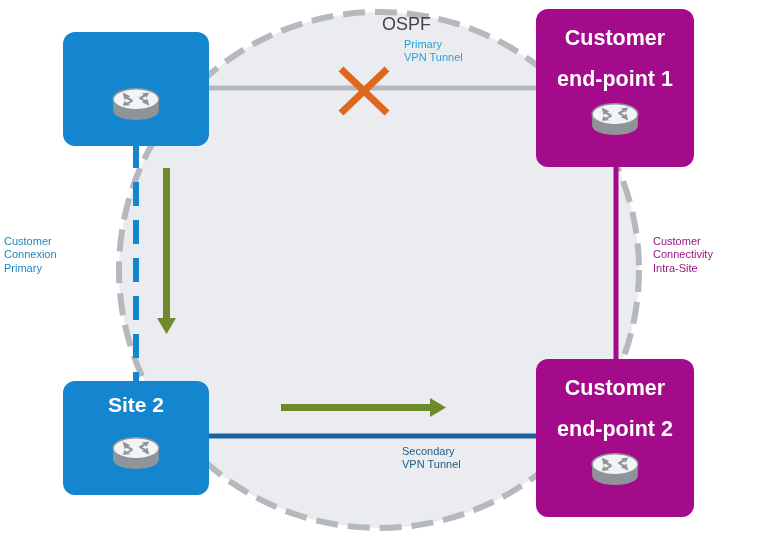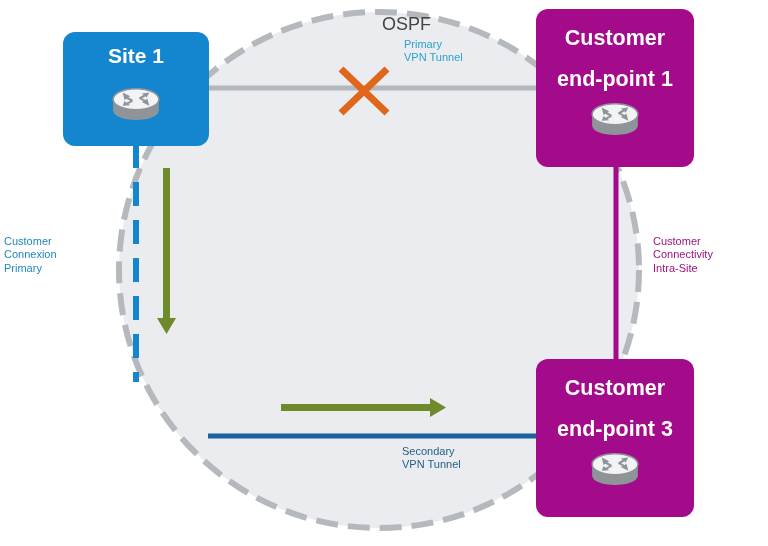--- a/index.html
+++ b/index.html
@@ -79,35 +79,40 @@
     <div>Primary</div>
   </div>
 
   <div class="label" style="left:653px;top:235px;color:#9a1583;">
     <div>Customer</div>
     <div>Connectivity</div>
     <div>Intra-Site</div>
   </div>
 
   <div class="node site" style="left:63px;top:32px;">
-    <span class="title">Site 1</span>
     <svg class="router" width="50" height="40" viewBox="-1 -4 50 42">
         <use href="#router-glyph"></use>
       </svg>
   </div>
 
+  <div class="node site" style="left:63px;top:381px;">
+    <span class="title">Site 2</span>
+    <svg class="router" width="50" height="40" viewBox="-1 -4 50 42">
+        <use href="#router-glyph"></use>
+      </svg>
+  </div>
 
   <div class="node cust" style="left:536px;top:9px;">
     <span class="title">Customer</span>
     <span class="title">end-point 1</span>
     <svg class="router" width="50" height="40" viewBox="-1 -4 50 42">
         <use href="#router-glyph"></use>
       </svg>
   </div>
 
   <div class="node cust" style="left:536px;top:359px;">
     <span class="title">Customer</span>
-    <span class="title">end-point 3</span>
+    <span class="title">end-point 2</span>
     <svg class="router" width="50" height="40" viewBox="-1 -4 50 42">
         <use href="#router-glyph"></use>
       </svg>
   </div>
 </div>
 
 </body></html>

